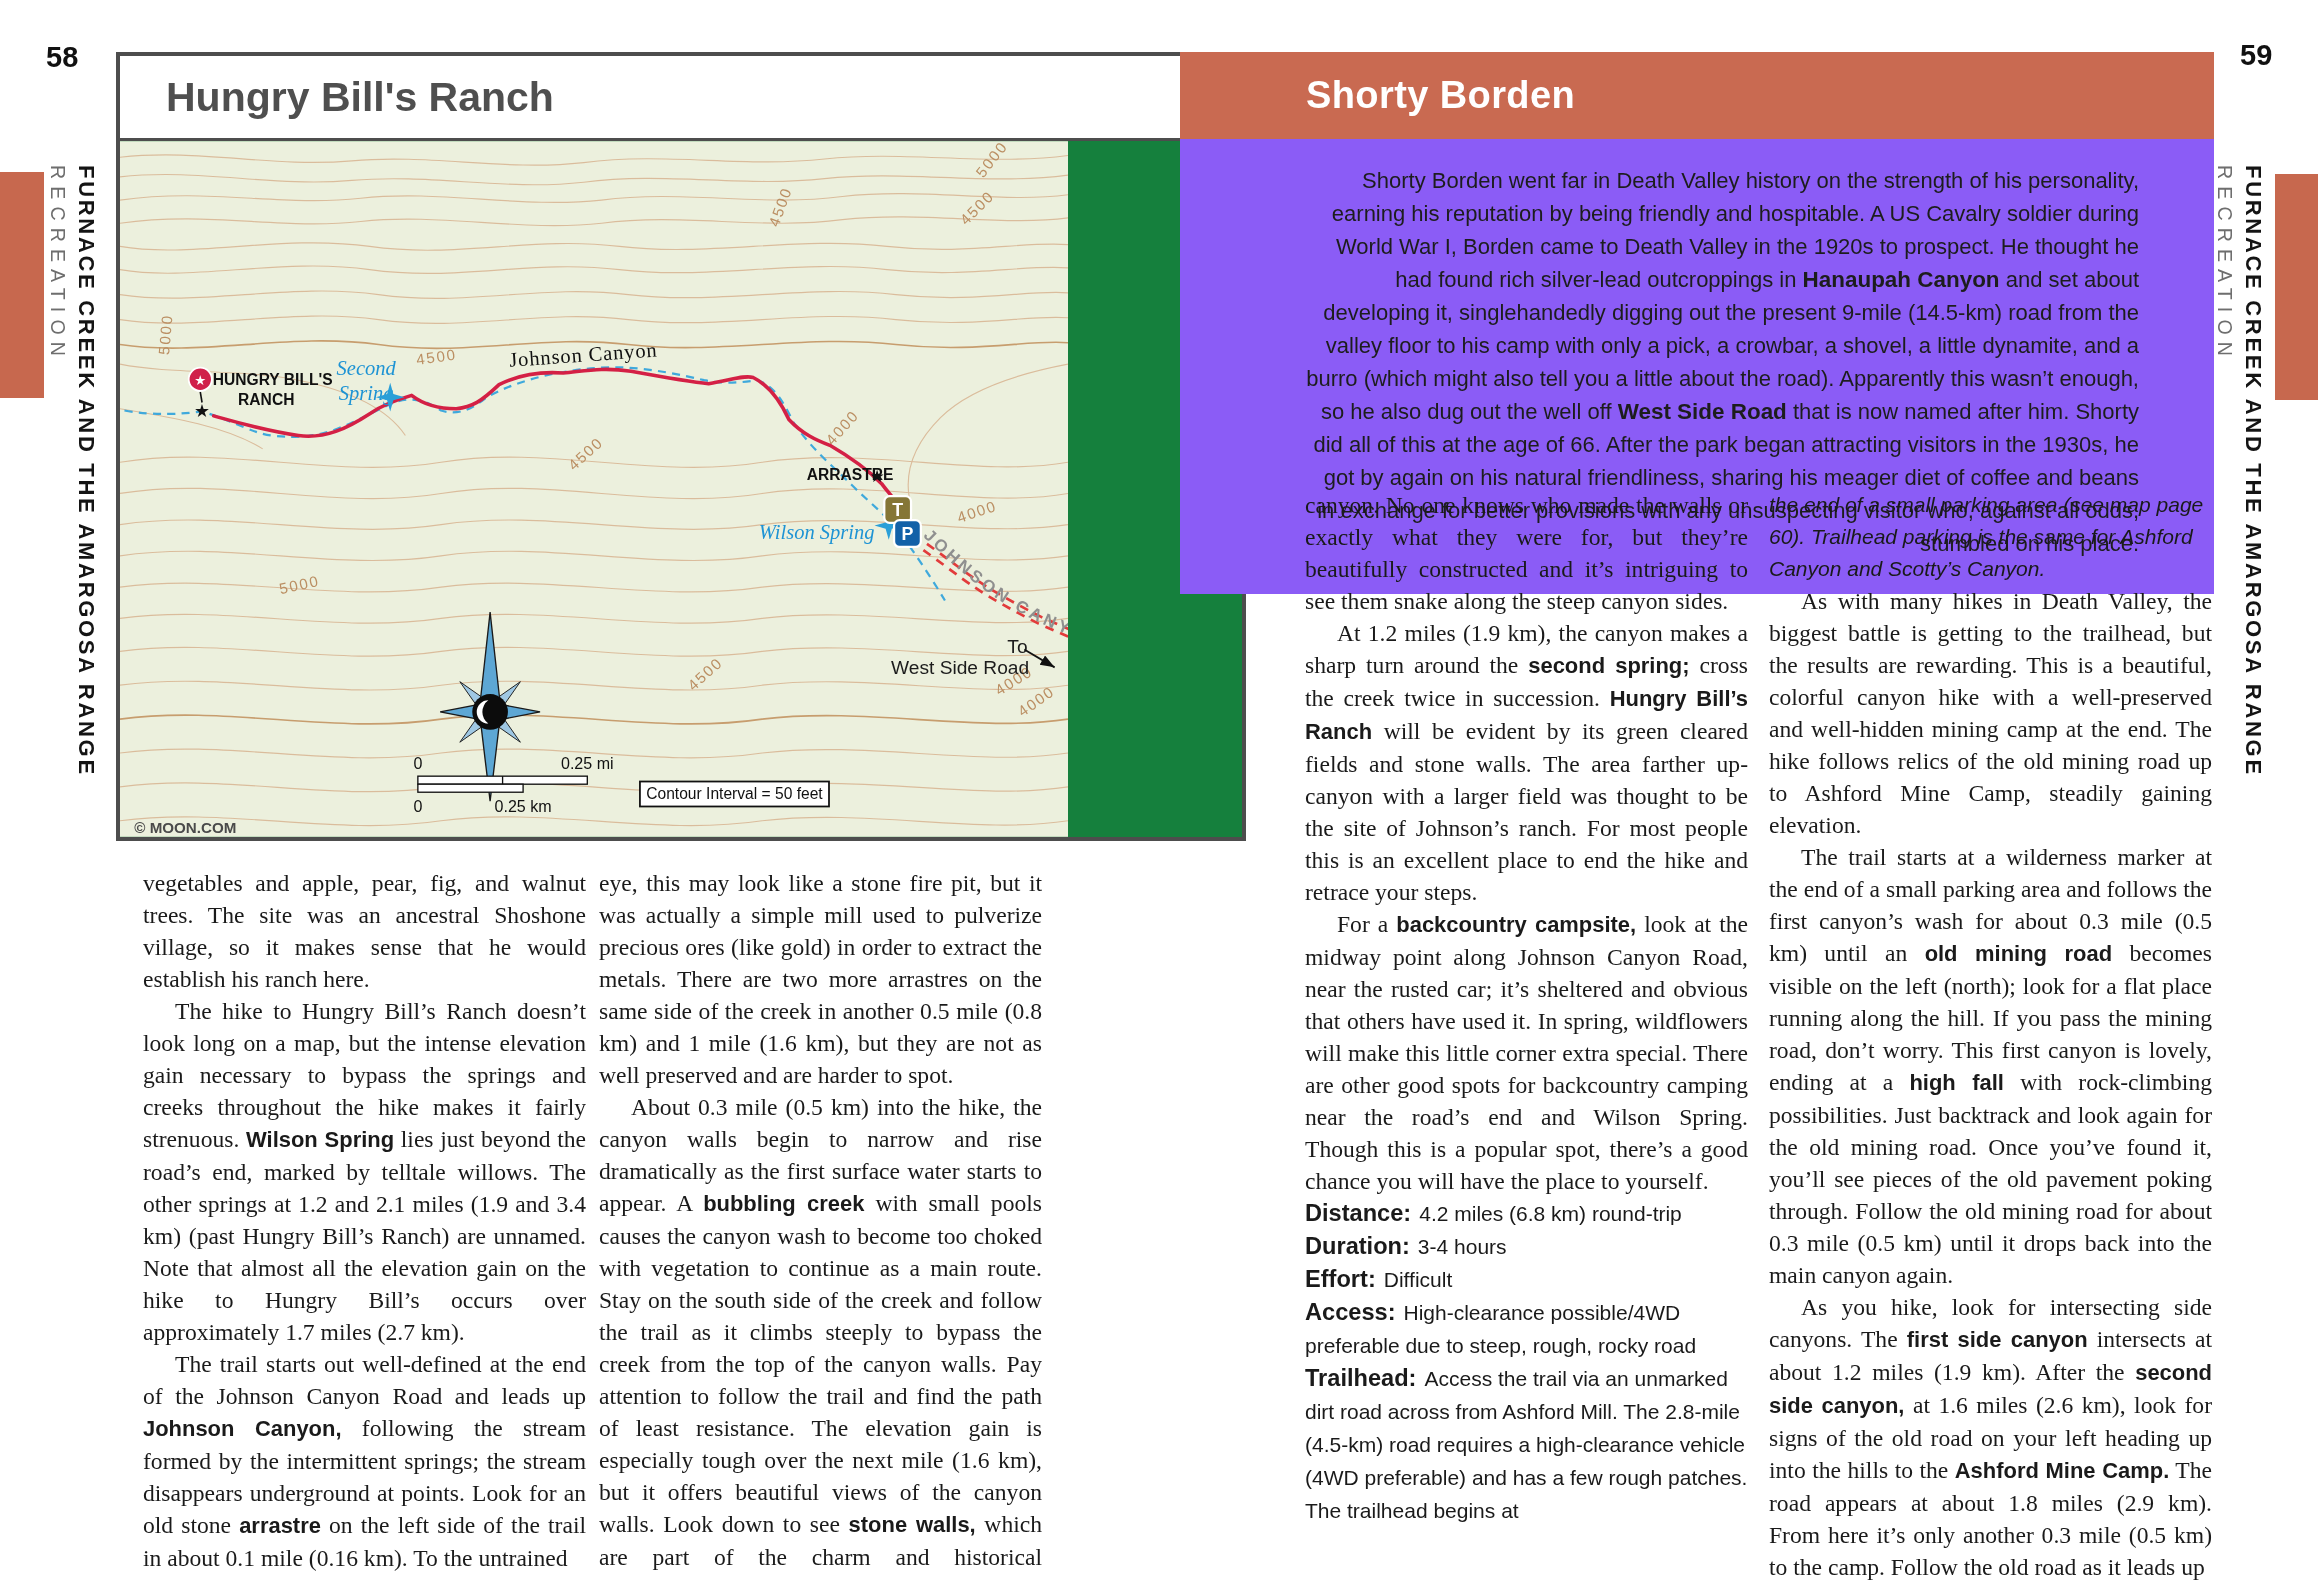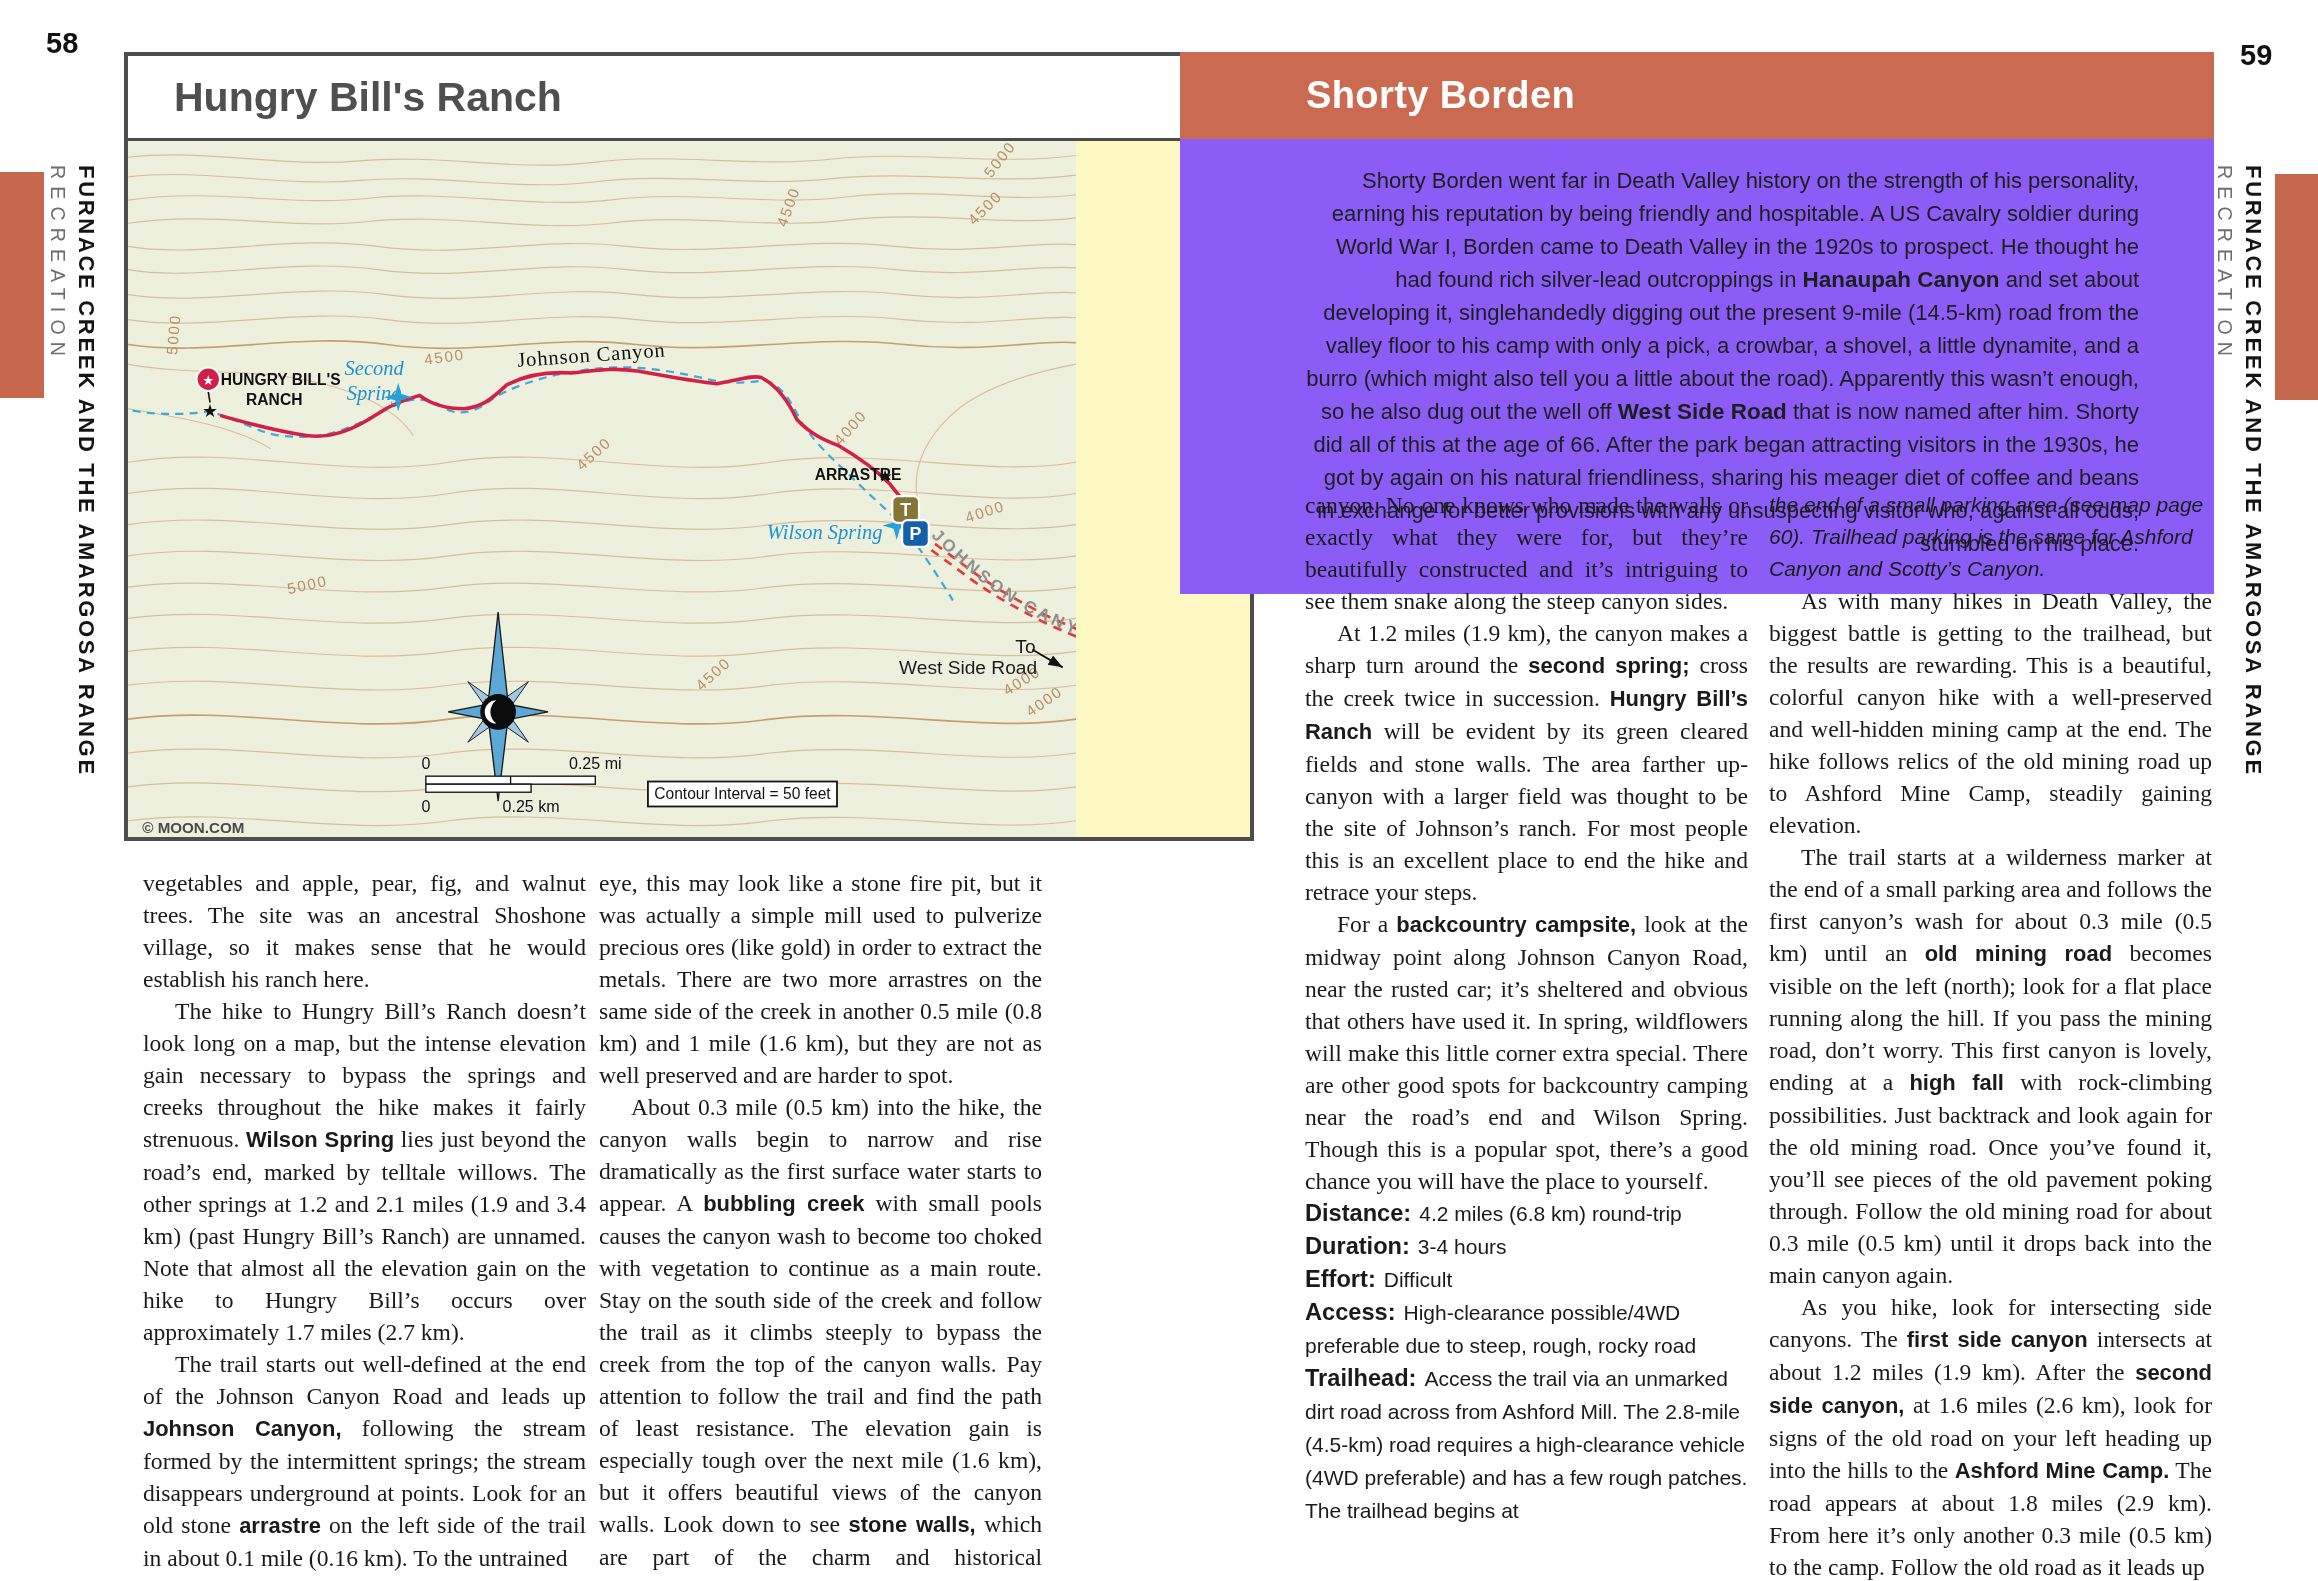--- a/index.html
+++ b/index.html
@@ -2,39 +2,39 @@
 <html style="font-size:14.3px"><head>
 <meta charset="utf-8">
 <style>
   html,body{margin:0;padding:0;}
   body{
     width:2319px;height:1581px;position:relative;background:#ffffff;
     font-family:"Liberation Serif",serif;color:#1a1a1a;overflow:hidden;
   }
   
   .pageno{position:absolute;font-family:"Liberation Sans",sans-serif;font-weight:700;font-size:29px;color:#111;}
-  .pn-l{left:46px;top:27px;}
+  .pn-l{left:46px;top:41px;}
   .pn-r{left:2240px;top:39px;}
   .rail-block{position:absolute;width:44px;height:226px;background:#c7684e;}
   .rb-l{left:0;top:172px;}
   .rb-r{left:2275px;top:174px;}
   .rail-title{
     position:absolute;writing-mode:vertical-rl;font-family:"Liberation Sans",sans-serif;
     font-weight:700;font-size:22px;letter-spacing:2.7px;color:#141414;top:165px;white-space:nowrap;
   }
   .rt-l{left:73px;}
   .rt-r{left:2240px;}
   .rail-kicker{
     position:absolute;writing-mode:vertical-rl;font-family:"Liberation Sans",sans-serif;
     font-weight:400;font-size:19.6px;letter-spacing:7.1px;color:#6e6e6e;top:165px;white-space:nowrap;
   }
   .rk-l{left:46px;}
   .rk-r{left:2213px;}
   
-  .map-frame{position:absolute;left:124px;top:52px;width:1130px;box-sizing:border-box;border:4.5px solid #4d4d4d;background:#fef9c3;}
+  .map-frame{position:absolute;left:116px;top:52px;width:1130px;box-sizing:border-box;border:4.5px solid #4d4d4d;background:#15803d;}
   .map-title{
     height:82px;display:flex;align-items:center;padding-left:46px;border-bottom:3.6px solid #4d4d4d;
     font-family:"Liberation Sans",sans-serif;font-weight:700;font-size:41px;color:#4f4f4f;background:#fff;
   }
   .map-svg{display:block;width:948px;height:696px;}
   
   .mt-tan{fill:#bb8f63;font-family:"Liberation Sans",sans-serif;font-size:17px;letter-spacing:2px;}
   .mt-blue{fill:#1d93d4;font-style:italic;font-family:"Liberation Serif",serif;font-size:23px;}
   .mt-bsans{font-family:"Liberation Sans",sans-serif;font-weight:700;font-size:17.5px;fill:#111;}
   .mt-serif{font-family:"Liberation Serif",serif;font-size:23px;fill:#111;letter-spacing:1px;}

